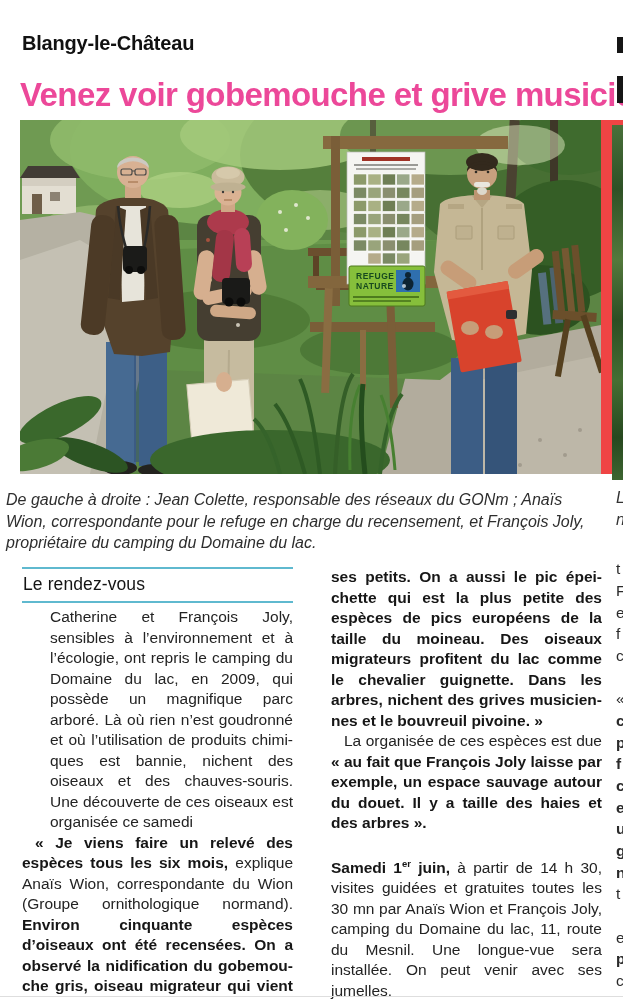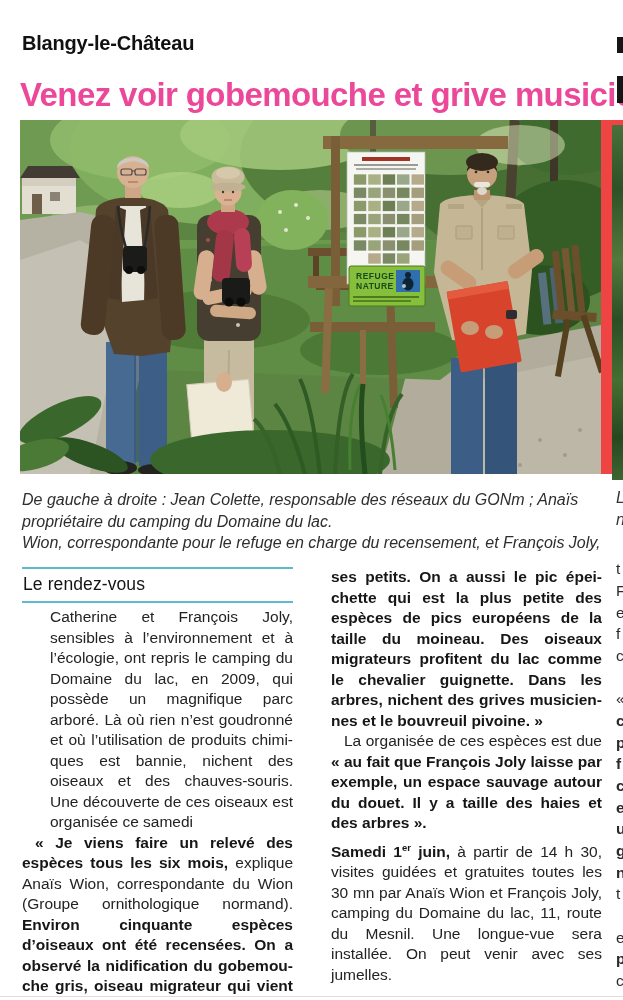--- a/index.html
+++ b/index.html
@@ -5,34 +5,34 @@
   html,body{margin:0;padding:0;width:623px;height:1000px;background:#ffffff;overflow:hidden;}
   body{font-family:"Liberation Sans", sans-serif;color:#1a1a1a;position:relative;}
   .page{position:absolute;inset:0;}
 
   .section-title{position:absolute;left:22px;top:32px;font-size:20px;font-weight:bold;letter-spacing:-0.2px;color:#111;}
   .headline{position:absolute;left:20px;top:76px;font-size:33px;font-weight:bold;letter-spacing:-0.6px;color:#ec4899;white-space:nowrap;}
 
   .photo{position:absolute;left:20px;top:120px;width:617px;height:354px;overflow:hidden;background:#ef4444;}
   .photo svg{display:block;}
 
-  .caption{position:absolute;left:22px;top:489px;width:580px;font-style:italic;font-size:16px;line-height:21.5px;color:#2e2e2e;}
+  .caption{position:absolute;left:6px;top:489px;width:580px;font-style:italic;font-size:16px;line-height:21.5px;color:#2e2e2e;}
   .cap-line{white-space:nowrap;}
   .credit{position:absolute;right:2px;bottom:2px;font-style:normal;font-variant:small-caps;font-size:11.5px;letter-spacing:.3px;color:#8e8e8e;}
   .credit .bar{color:#c6c6c6;margin-right:5px;font-size:10px;}
 
   .columns{position:absolute;left:22px;top:567px;width:580px;display:flex;gap:38px;}
   .col{width:279px;}
   .kicker-rule{height:2px;background:#5fb9cf;}
   .kicker{font-size:17.5px;color:#141414;padding:5px 0 6px 1px;letter-spacing:.1px;}
   .body{margin:0;font-size:15.5px;line-height:20.5px;text-align:justify;color:#232323;hyphens:manual;}
   .body b{color:#161616;}
   .indent{text-indent:13px;}
   .first-body{margin-top:4px;margin-left:28px;}
-  .info{margin-top:8px;}
+  .info{margin-top:24px;}
   sup{font-size:9.5px;vertical-align:super;line-height:0;}
 
   .right-sliver{position:absolute;left:611px;top:0;width:12px;height:1000px;overflow:hidden;}
   .head-frag{position:absolute;left:6px;background:#151515;}
   .head-frag.f1{top:37px;width:7px;height:16px;}
   .head-frag.f2{top:76px;width:7px;height:27px;}
   .sliver-photo{position:absolute;left:1px;top:125px;width:11px;height:355px;
     background:linear-gradient(180deg,#49703a 0%,#2e5126 18%,#53793c 38%,#2c4e24 55%,#456f33 72%,#27481f 88%,#3c6530 100%);}
   .frag{position:absolute;left:5px;font-size:15.5px;color:#2a2a2a;}
   .frag.i{font-style:italic;font-size:16px;color:#333;}
@@ -293,22 +293,22 @@
         <circle cx="520" cy="320" r="2" fill="#8f897b" opacity=".6"></circle>
           <circle cx="545" cy="335" r="2" fill="#8f897b" opacity=".6"></circle>
         <circle cx="500" cy="345" r="2" fill="#8f897b" opacity=".6"></circle>
           <circle cx="560" cy="310" r="2" fill="#8f897b" opacity=".6"></circle>
       </g>
     </svg>
   </figure>
 
   <div class="caption">
     <div class="cap-line">De gauche à droite : Jean Colette, responsable des réseaux du GONm ; Anaïs</div>
+    <div class="cap-line">Wion, correspondante pour le refuge en charge du recensement, et François Joly,</div>
     <div class="cap-line">propriétaire du camping du Domaine du lac.</div>
-    <div class="cap-line">Wion, correspondante pour le refuge en charge du recensement, et François Joly,</div>
   </div>
 
   <div class="columns">
     <div class="col">
       <div class="kicker-rule"></div>
       <div class="kicker">Le rendez-vous</div>
       <div class="kicker-rule"></div>
       <p class="body first-body"><span>Catherine et François Joly, sensibles à l’environnement et à l’écologie, ont repris le camping du Domaine du lac, en 2009, qui possède un magnifique parc arboré. Là où rien n’est goudron­né et où l’utilisation de produits chimi­ques est bannie, nichent des oiseaux et des chauves-souris. Une décou­verte de ces oiseaux est organisée ce samedi</span></p>
       <p class="body indent"><b>« Je viens faire un relevé des espè­ces tous les six mois,</b><span> explique Anaïs Wion, correspondante du Wion (Groupe ornithologique normand). </span><b>Environ cinquante espèces d’oiseaux ont été recensées. On a observé la nidification du gobemou­che gris, oiseau migrateur qui vient d’Afrique au printemps pour faire</b></p>
     </div>

